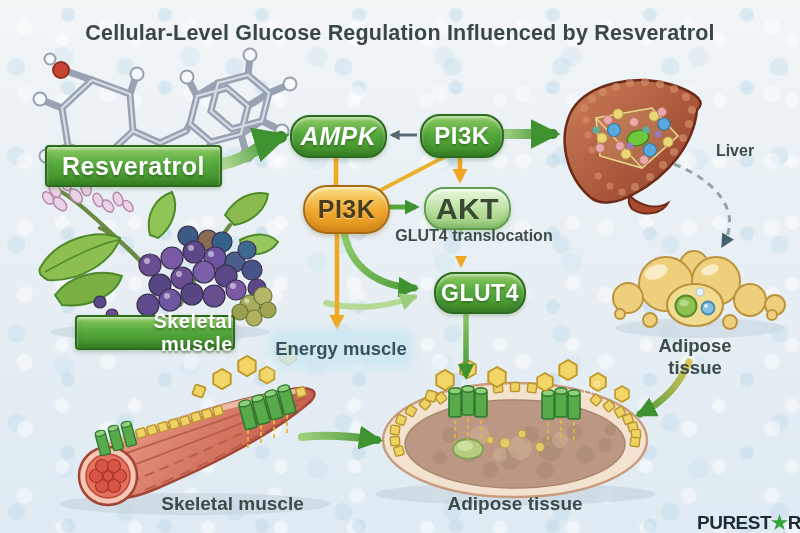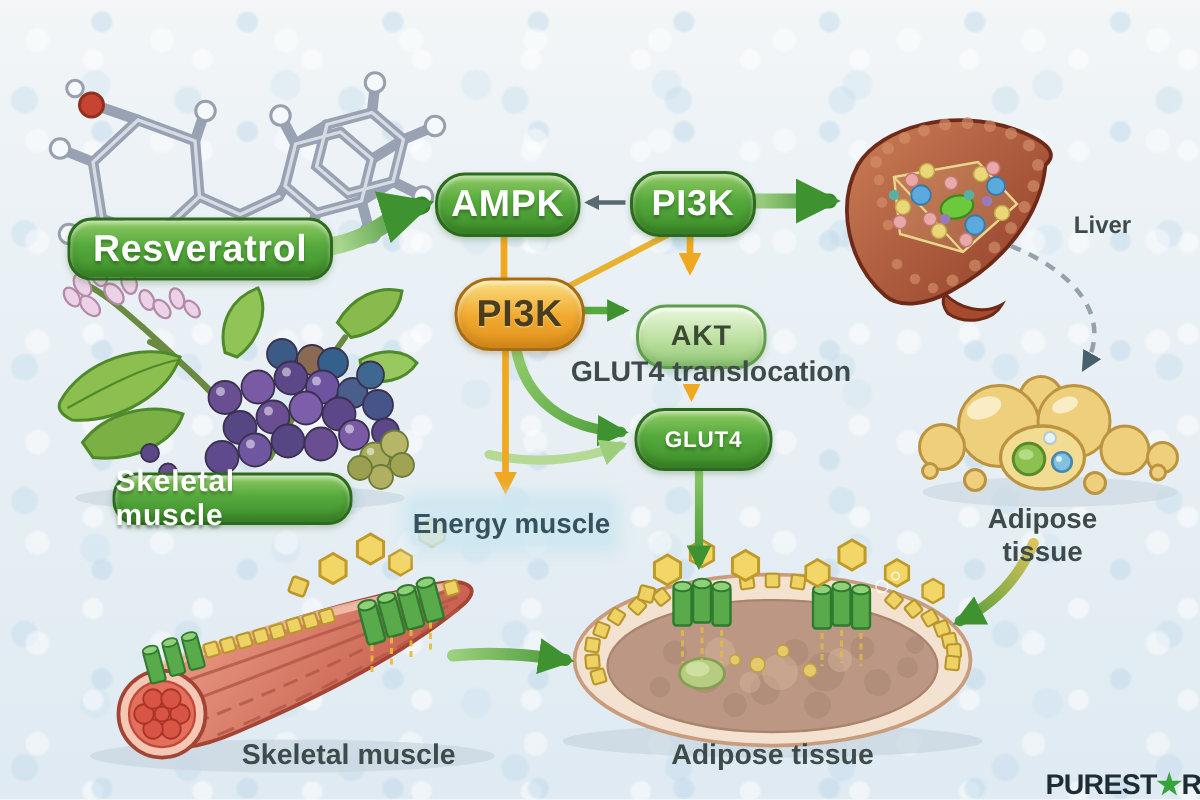--- a/index.html
+++ b/index.html
@@ -26,21 +26,21 @@
   .g-node{background:linear-gradient(180deg,#8fca64 0%,#55a93c 45%,#3f8f2b 100%);
     border:2px solid #2c6b1d;color:#fff;text-shadow:0 2px 2px rgba(30,70,20,.45);
     box-shadow:inset 0 2px 3px rgba(255,255,255,.55),inset 0 -4px 6px rgba(20,60,10,.25),0 2px 4px rgba(70,110,60,.30);}
   .o-node{background:linear-gradient(180deg,#f9dd80 0%,#f0a82e 55%,#e0921c 100%);
     border:2px solid #a76c12;color:#4a3d1d;text-shadow:0 1px 1px rgba(255,240,200,.6);
     border-radius:24px;
     box-shadow:inset 0 2px 3px rgba(255,255,255,.60),inset 0 -4px 6px rgba(140,80,10,.25),0 2px 4px rgba(120,90,40,.30);}
   .lg-node{background:linear-gradient(180deg,#eaf6de 0%,#bce0a0 55%,#93c878 100%);
     border:2px solid #5f9e4c;color:#3a4a33;
     box-shadow:inset 0 2px 2px rgba(255,255,255,.8),inset 0 -3px 5px rgba(60,110,40,.2),0 2px 4px rgba(90,130,80,.25);}
-  .badge{border-radius:16px;}
+  .badge{border-radius:4px;text-align:right;}
   .cap{position:absolute;z-index:2;color:#3e4b4b;font-weight:600;text-align:center;}
   .soft{position:absolute;z-index:2;display:flex;align-items:center;justify-content:center;
     background:rgba(205,230,240,.85);box-shadow:0 0 10px 5px rgba(205,230,240,.85);
     border-radius:4px;color:#35525e;font-weight:600;}
   .wm{position:absolute;z-index:3;left:697px;top:511px;width:130px;white-space:nowrap;
     font-weight:800;font-size:19px;letter-spacing:-.5px;color:#1e2c34;}
   .wm .star{color:#38a23c;}
 </style>
 </head>
 <body>
@@ -445,30 +445,31 @@
     <path d="M461 256 L461 265" fill="none" stroke="#efa81f" stroke-width="3.5" marker-end="url(#headO)"></path>
     <path d="M344 232 C350 266,376 286,414 288" fill="none" stroke="url(#agradCurve)" stroke-width="7" stroke-linecap="round" marker-end="url(#headG)"></path>
     <path d="M326 303 C360 311,392 305,414 297" fill="none" stroke="#b4da96" stroke-width="6" stroke-linecap="round" marker-end="url(#headGL)"></path>
     <path d="M337 232 L337 326" fill="none" stroke="#efa81f" stroke-width="4.5" marker-end="url(#headO)"></path>
     <path d="M466 313 L466 376" fill="none" stroke="url(#agradGlut)" stroke-width="5.5" marker-end="url(#headG)"></path>
     <path d="M674 164 C718 182,742 212,723 245" fill="none" stroke="#94a2ac" stroke-width="3" stroke-dasharray="7 6" marker-end="url(#headSlate)"></path>
     <path d="M689 362 C679 386,662 403,640 414" fill="none" stroke="url(#agradYG)" stroke-width="7" stroke-linecap="round" marker-end="url(#headG)"></path>
     <path d="M302 437 C330 434,356 437,377 440" fill="none" stroke="url(#agradMusc)" stroke-width="8" stroke-linecap="round" marker-end="url(#headG)"></path>
   </svg>
 
+  <div class="title">Cellular-Level Glucose Regulation Influenced by Resveratrol</div>
 
   <div class="node g-node badge" style="left:45px;top:145px;width:173px;height:38px;font-size:25px;">Resveratrol</div>
 
-  <div class="node g-node" style="left:290px;top:115px;width:93px;height:39px;font-size:25px;">AMPK</div>
+  <div class="node g-node" style="left:290px;top:115px;width:93px;height:39px;font-size:25px;font-style:italic;">AMPK</div>
   <div class="node g-node" style="left:420px;top:114px;width:80px;height:40px;font-size:24px;">PI3K</div>
   <div class="node o-node" style="left:303px;top:185px;width:83px;height:45px;font-size:25px;">PI3K</div>
-  <div class="node lg-node" style="left:424px;top:187px;width:83px;height:39px;font-size:19px;margin-top:16px;">AKT</div>
-  <div class="node g-node" style="left:423px;top:272px;width:88px;height:38px;font-size:15px;">GLUT4</div>
-
-  <div class="cap" style="left:374px;top:238px;width:200px;font-size:19px;">GLUT4 translocation</div>
+  <div class="node lg-node" style="left:424px;top:187px;width:83px;height:39px;font-size:30px;">AKT</div>
+  <div class="node g-node" style="left:434px;top:272px;width:88px;height:38px;font-size:23px;">GLUT4</div>
+
+  <div class="cap" style="left:374px;top:227px;width:200px;font-size:16px;">GLUT4 translocation</div>
   <div class="soft" style="left:274px;top:334px;width:134px;height:30px;font-size:18.5px;">Energy muscle</div>
 
   <div class="cap" style="left:700px;top:142px;width:70px;font-size:16px;">Liver</div>
   <div class="cap" style="left:630px;top:335px;width:130px;font-size:18.5px;">Adipose tissue</div>
 
   <div class="node g-node badge" style="left:75px;top:315px;width:156px;height:31px;font-size:20px;">Skeletal muscle</div>
 
   <div class="cap" style="left:160px;top:493px;width:145px;font-size:19px;">Skeletal muscle</div>
   <div class="cap" style="left:445px;top:493px;width:140px;font-size:19px;">Adipose tissue</div>
 

